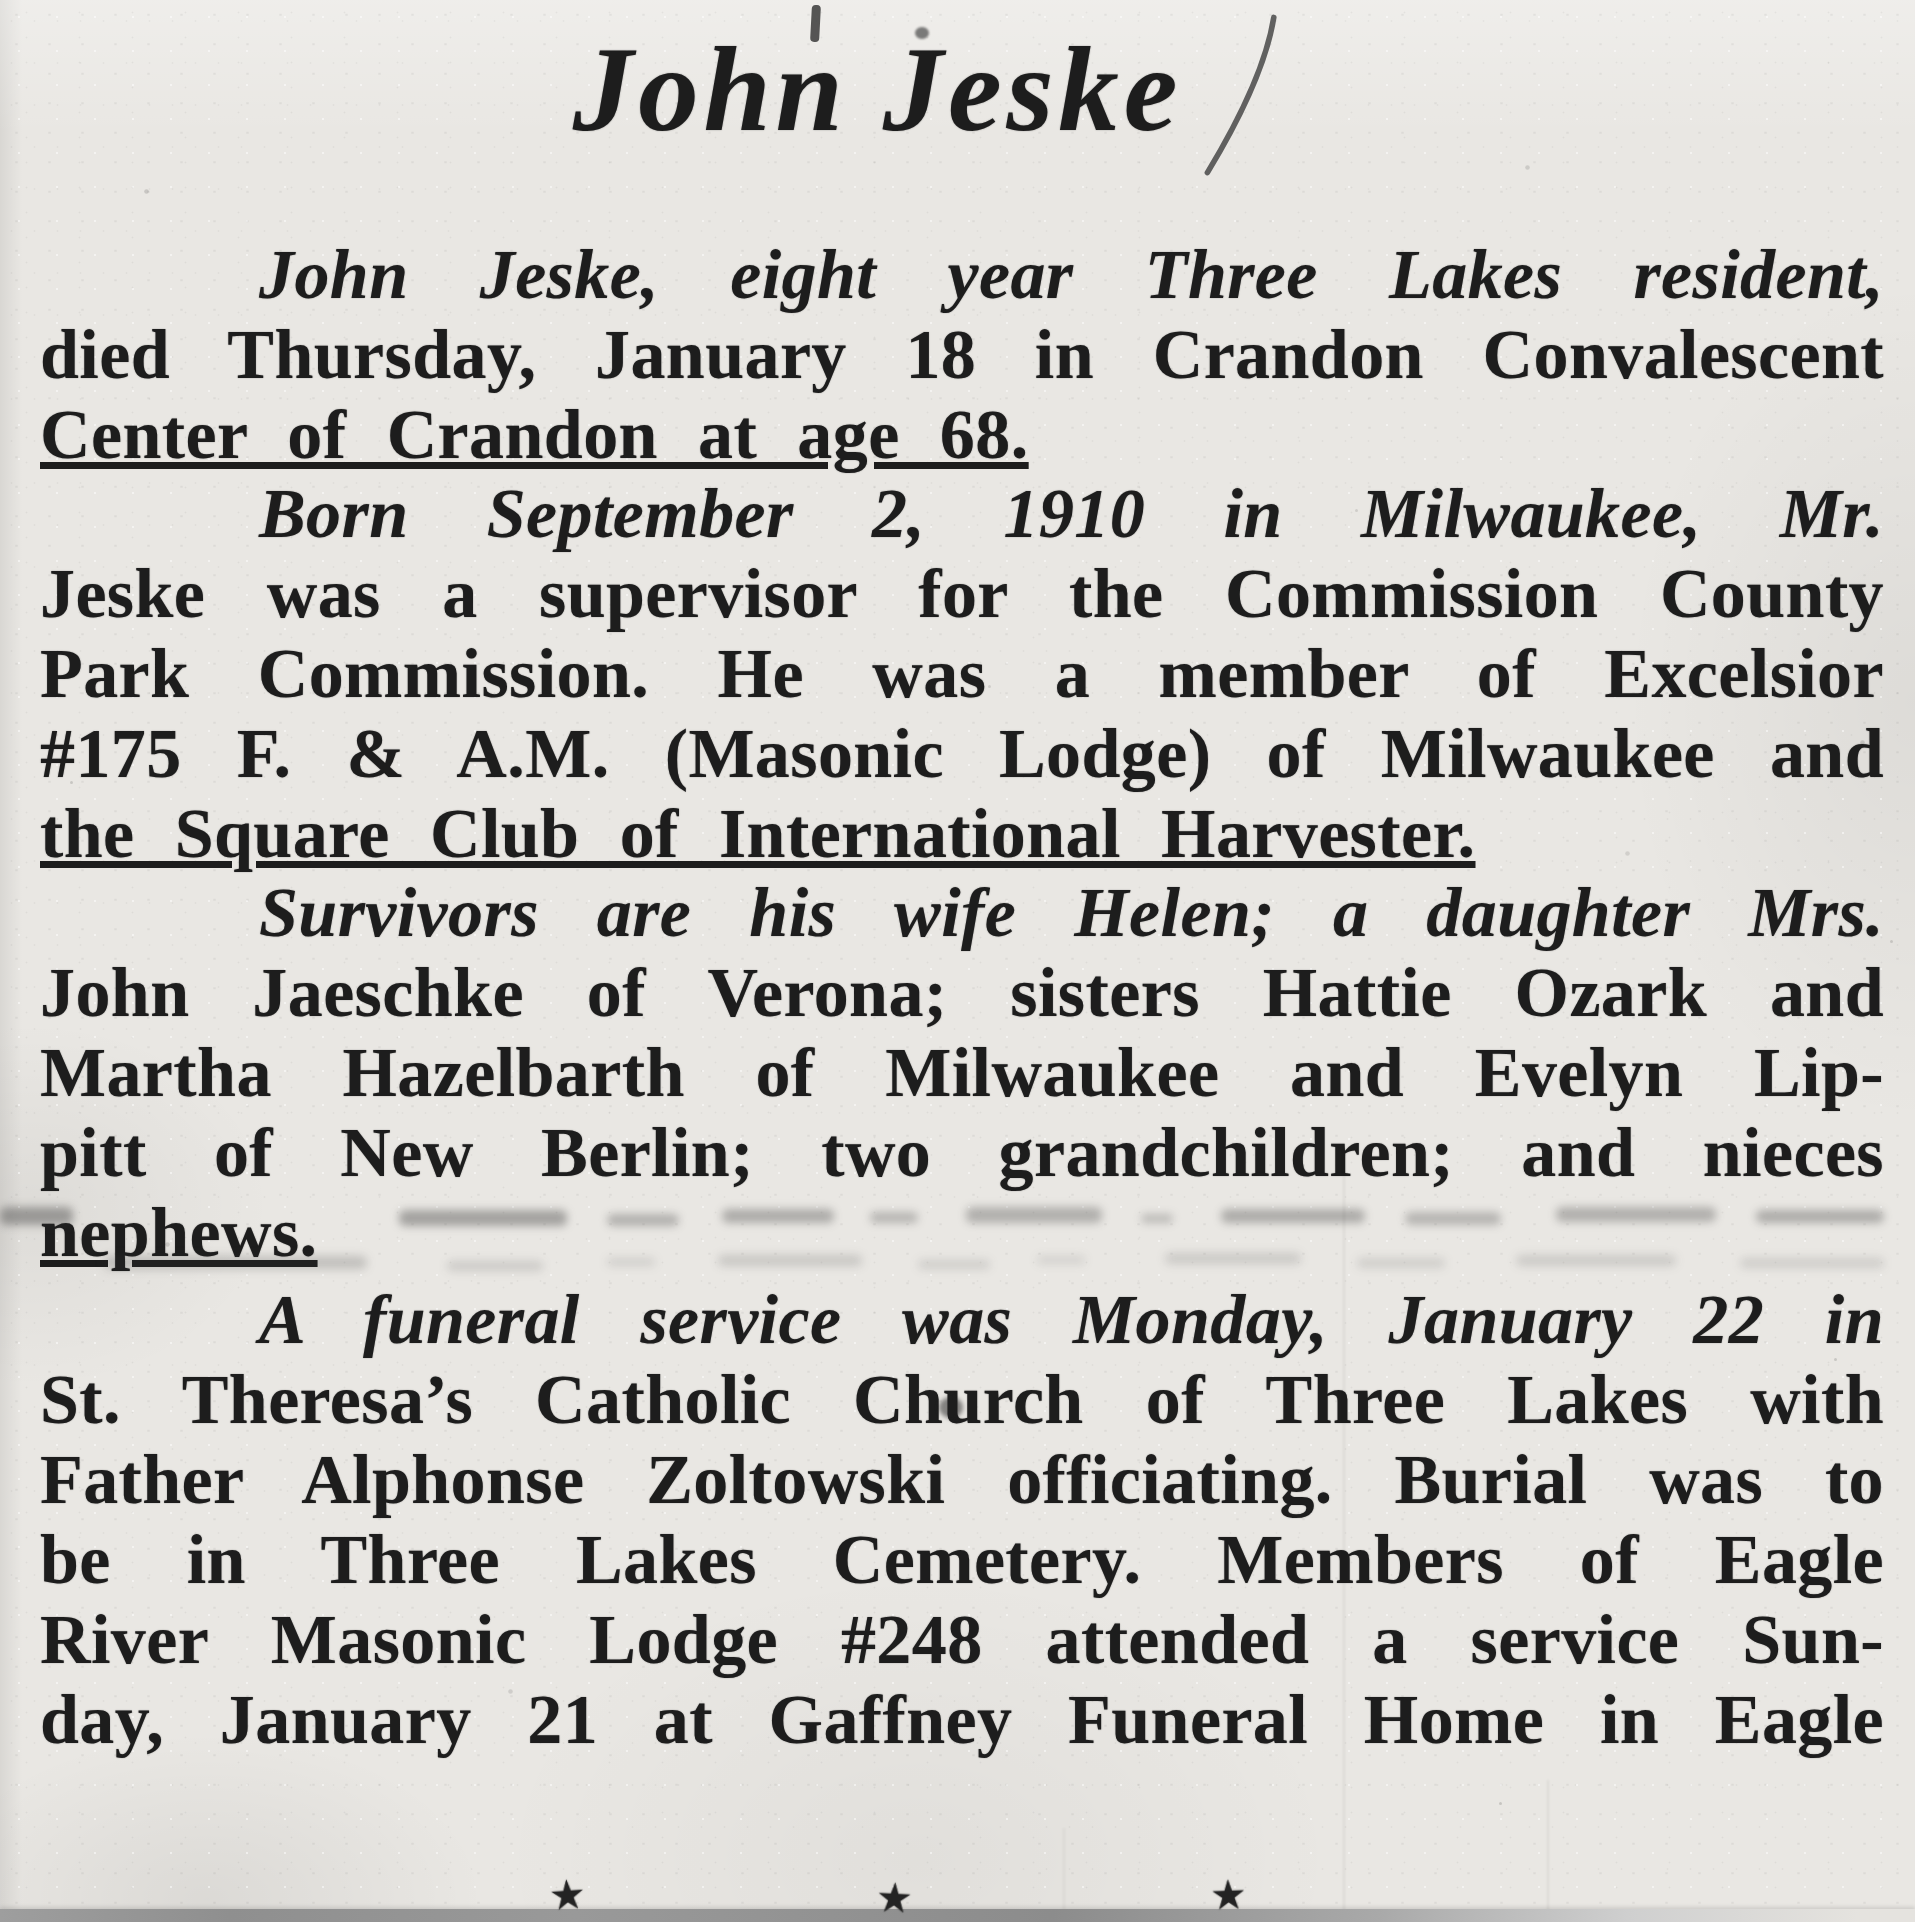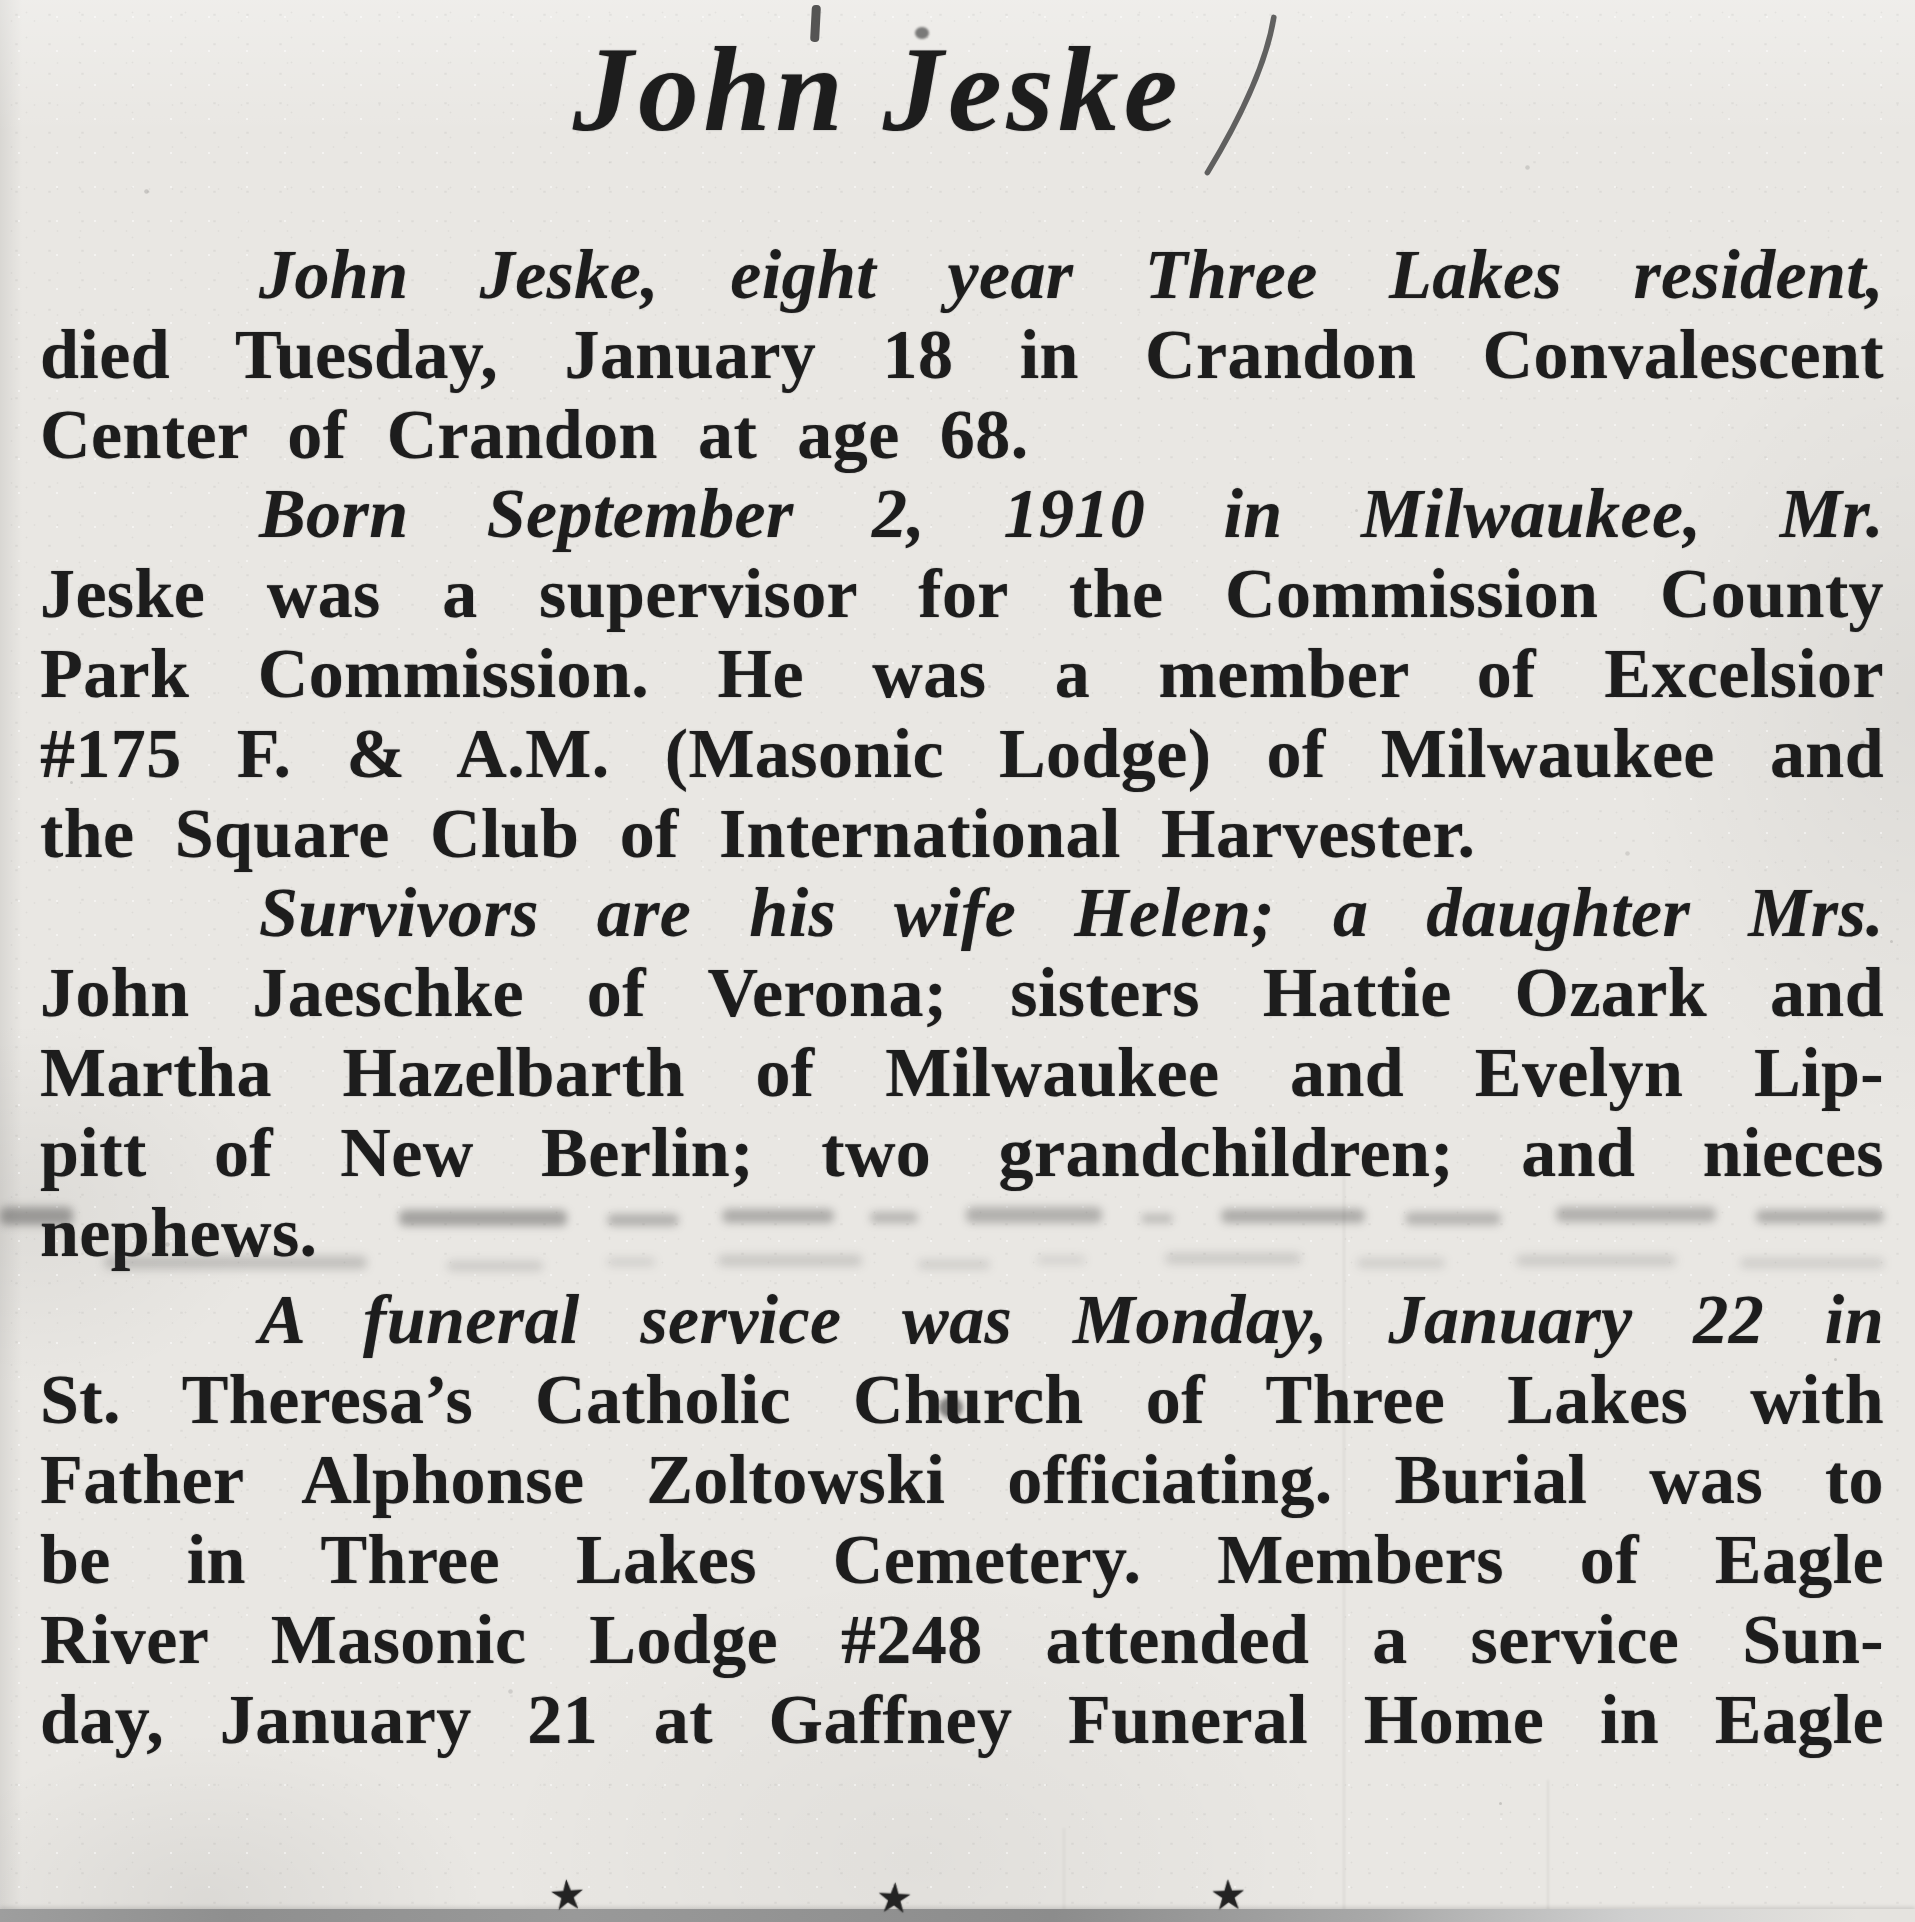--- a/index.html
+++ b/index.html
@@ -63,21 +63,21 @@
   .penstroke{position:absolute;left:1193px;top:11.2px;width:96px;height:168px;z-index:1;opacity:.8;filter:blur(0.5px);}
   
   .para{position:absolute;left:40px;width:1844px;z-index:1;}
   .p1{top:235px}.p2{top:474px}.p3{top:873px}.p4{top:1280px}
   .ln{
     height:80px;line-height:80px;
     font-size:70px;font-weight:700;letter-spacing:0.4px;
     text-shadow:0 0 1.3px rgba(10,10,10,.45);
   }
   .j{text-align:justify;text-align-last:justify;}
-  .last{text-align:left;word-spacing:22.3px;}
+  .last{text-align:left;word-spacing:22.3px;text-decoration:underline;}
   .ind{text-indent:219px;font-style:italic;}
   
   .smudgeA{position:absolute;left:0;top:1196px;width:1915px;height:49px;z-index:1;filter:blur(4px);}
   .smudgeB{position:absolute;left:0;top:1242px;width:1915px;height:43px;z-index:1;filter:blur(4.8px);}
   .smudgeA i,.smudgeB i{position:absolute;display:block;background:#333;border-radius:6.4px;}
   
   .crease1{position:absolute;left:1343px;top:1149px;width:2.4px;height:773px;background:rgba(0,0,0,.055);filter:blur(0.8px);z-index:1;}
   .crease2{position:absolute;left:1547px;top:1780px;width:1.6px;height:143px;background:rgba(0,0,0,.05);filter:blur(0.8px);z-index:1;}
   .crease3{position:absolute;left:1063px;top:1828px;width:1.6px;height:95px;background:rgba(0,0,0,.045);filter:blur(0.8px);z-index:1;}
   
@@ -115,21 +115,21 @@
   <div class="title">
     <span class="shift">John Jeske</span>
   </div>
 
   <svg class="penstroke" viewBox="0 0 120 210" xmlns="http://www.w3.org/2000/svg">
     <path d="M 101 8 C 92 64, 58 136, 18 202" stroke="#3f3f3f" stroke-width="7" fill="none" stroke-linecap="round"></path>
   </svg>
 
   <div class="para p1">
     <div class="ln j ind">John Jeske, eight year Three Lakes resident,</div>
-    <div class="ln j">died Tuesday, January 18 in Crandon Convalescent</div>
+    <div class="ln j">died Thursday, January 18 in Crandon Convalescent</div>
     <div class="ln last">Center of Crandon at age 68.</div>
   </div>
 
   <div class="para p2">
     <div class="ln j ind">Born September 2, 1910 in Milwaukee, Mr.</div>
     <div class="ln j">Jeske was a supervisor for the Commission County</div>
     <div class="ln j">Park Commission. He was a member of Excelsior</div>
     <div class="ln j">#175 F. &amp; A.M. (Masonic Lodge) of Milwaukee and</div>
     <div class="ln last">the Square Club of International Harvester.</div>
   </div>

